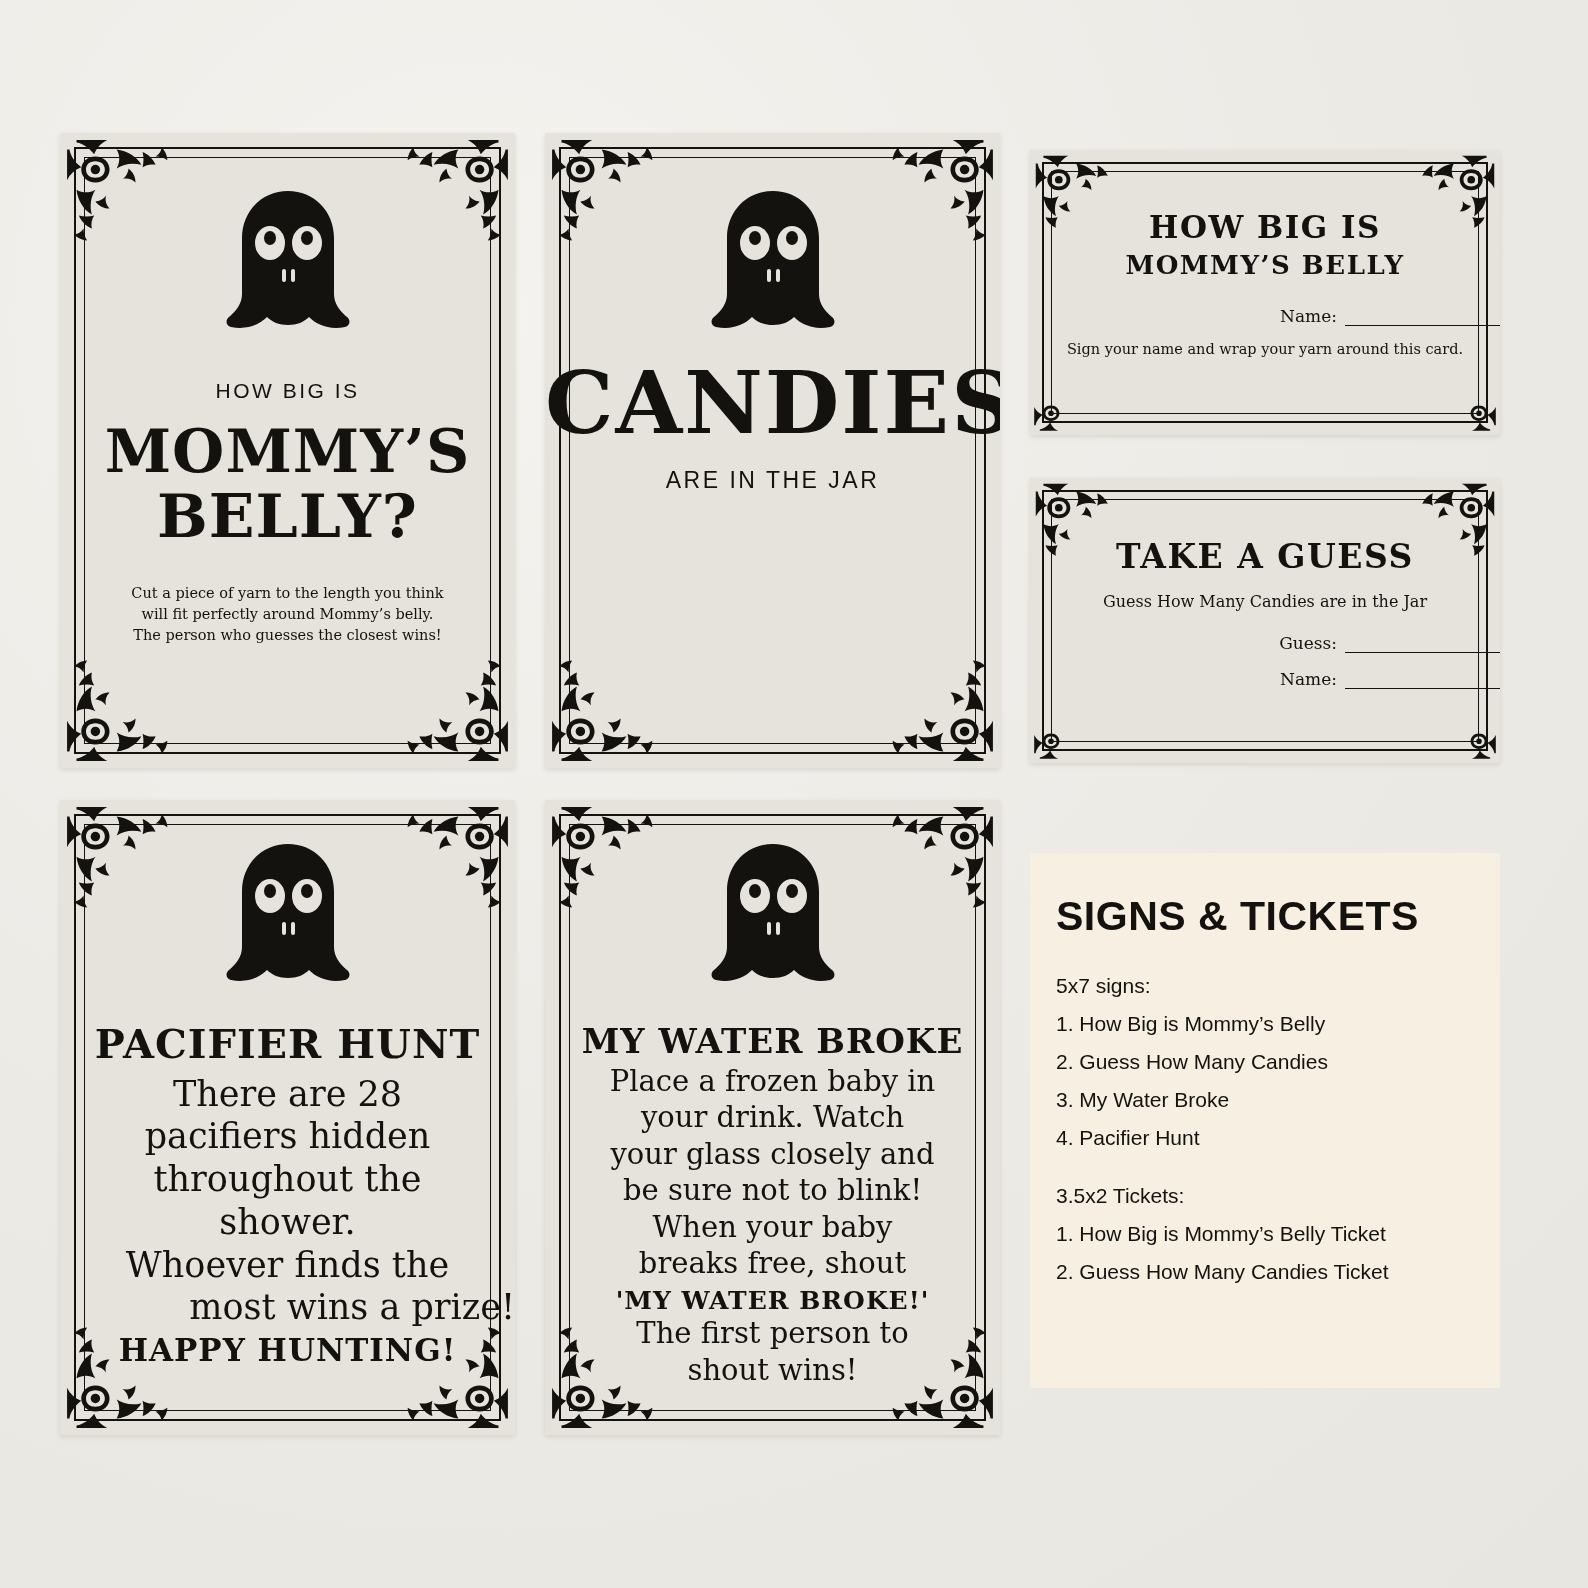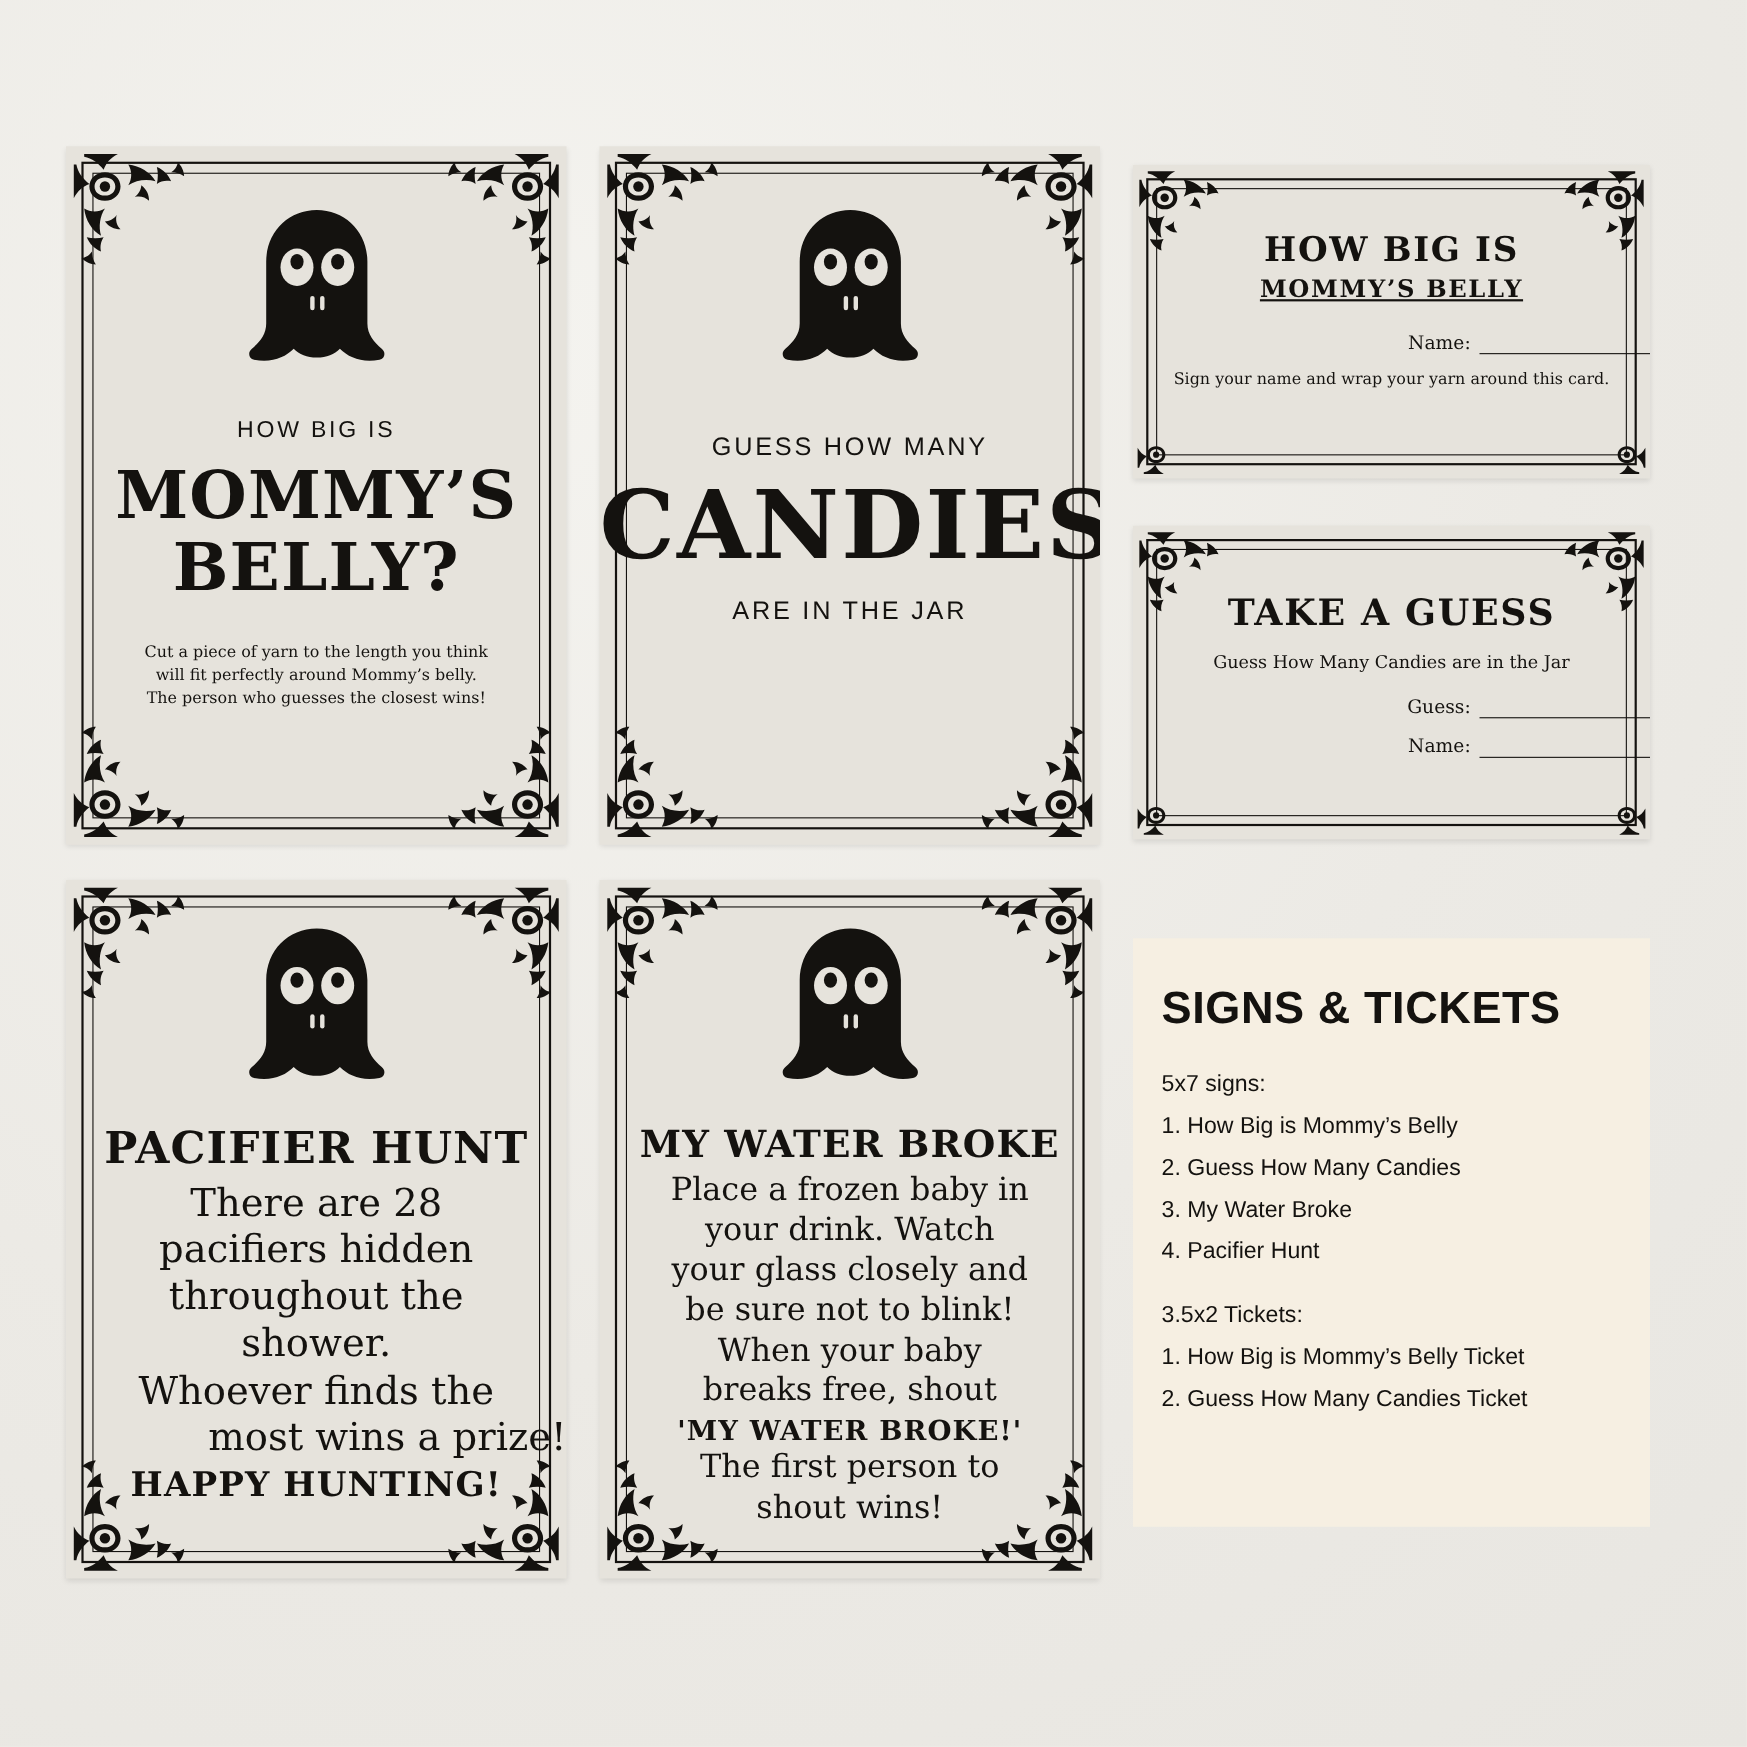--- a/index.html
+++ b/index.html
@@ -329,21 +329,20 @@
           <path fill="#14120f" d="M76 6c-26 0-46 20-46 47v56c0 10-6 17-13 23-4 3-3 9 2 10 16 3 28-2 36-10 5 5 12 8 21 8s16-3 21-8c8 8 20 13 36 10 5-1 6-7 2-10-7-6-13-13-13-23V53C122 26 102 6 76 6z"></path>
           <ellipse cx="58" cy="58" rx="15" ry="17" fill="#e6e3dc"></ellipse>
           <ellipse cx="95" cy="58" rx="15" ry="17" fill="#e6e3dc"></ellipse>
           <ellipse cx="58" cy="53" rx="6" ry="7" fill="#14120f"></ellipse>
           <ellipse cx="95" cy="53" rx="6" ry="7" fill="#14120f"></ellipse>
           <rect x="70" y="84" width="4" height="13" rx="2" fill="#e6e3dc"></rect>
           <rect x="79" y="84" width="4" height="13" rx="2" fill="#e6e3dc"></rect>
         </svg>
       </span>
 
-      <div class="kicker" style="font-size:23px; margin-top:48px;">GUESS HOW MANY</div>
       <div class="display" style="font-size:86px; margin-top:14px; letter-spacing:2px;">CANDIES</div>
       <div class="kicker" style="font-size:23px; margin-top:20px;">ARE IN THE JAR</div>
     </div>
   </div>
 
   <div class="card" id="sign-pacifier">
     <div class="frame-outer" style="left:14px; top:14px; right:14px; bottom:14px;"></div>
     <div class="frame-inner" style="left:24px; top:24px; right:24px; bottom:24px;"></div>
 
     <span class="corner c-tl">
@@ -602,21 +601,21 @@
         <path d="M6 6h34c-6 3-9 7-11 12-4-5-9-9-15-10V6z"></path>
         <path d="M6 6v34c3-6 7-9 12-11-5-4-9-9-10-15H6z"></path>
         <path d="M30 20c7 0 12 5 12 11s-5 11-12 11-12-5-12-11 5-11 12-11zm0 4c-5 0-8 3-8 7s3 7 8 7 8-3 8-7-3-7-8-7z"></path>
         <circle cx="30" cy="31" r="4"></circle>
       </g>
         </svg>
     </span>
 
     <div class="content" style="top:62px;">
       <div class="display" style="font-size:31px; letter-spacing:1.5px;">HOW BIG IS</div>
-      <div class="display" style="font-size:22px; letter-spacing:1.5px; margin-top:8px;text-decoration:underline;">MOMMY’S BELLY</div>
+      <div class="display" style="font-size:26px; letter-spacing:1.5px; margin-top:8px;">MOMMY’S BELLY</div>
 
       <div class="field-row" style="margin-top:28px;">
         <span class="field-label">Name:</span>
         <span class="field-line"></span>
       </div>
 
       <div class="small-note" style="font-size:14.5px; margin-top:13px;">Sign your name and wrap your yarn around this card.</div>
     </div>
   </div>
 

